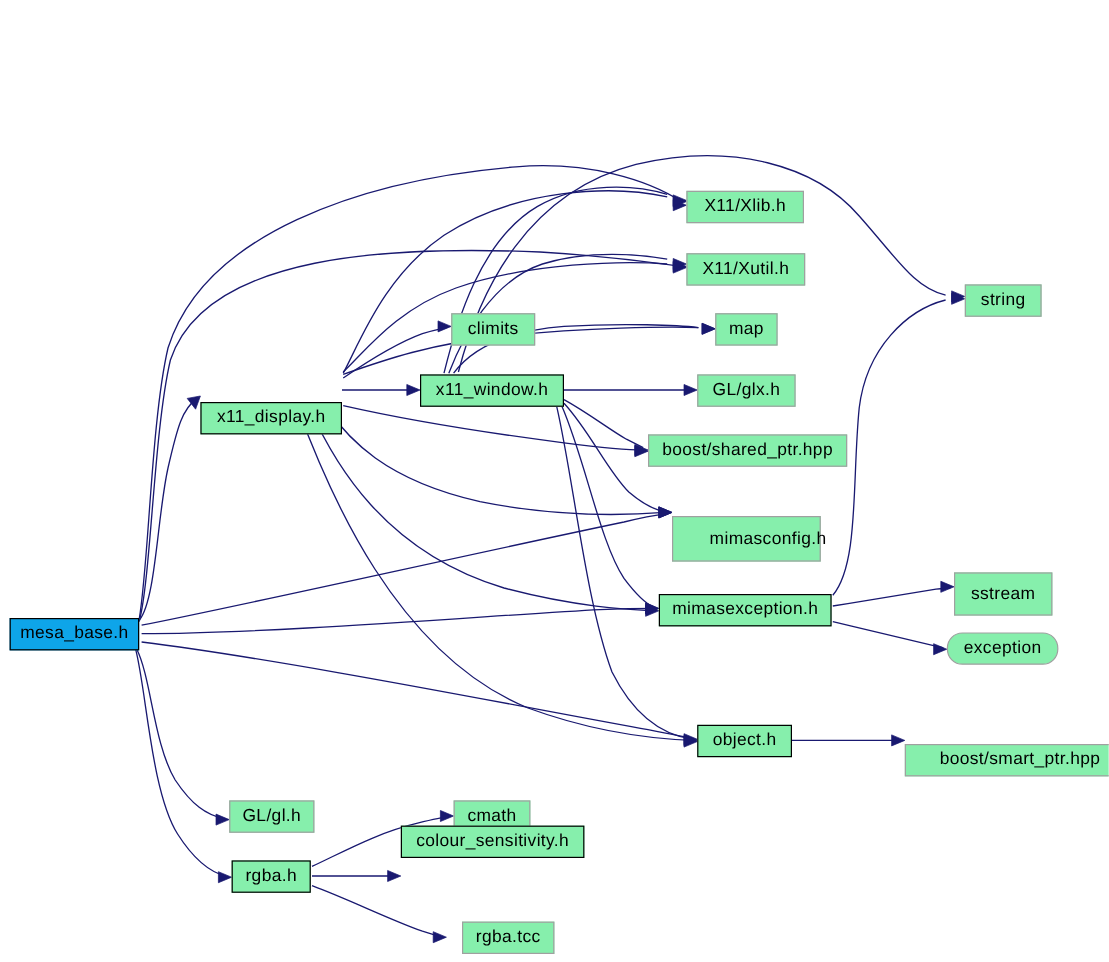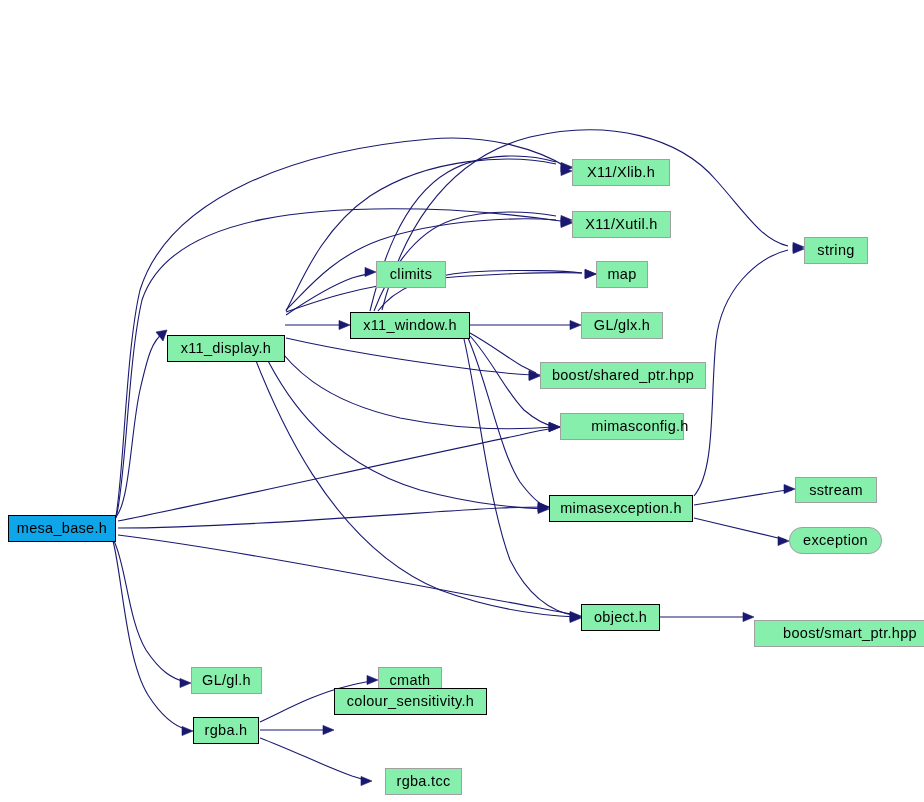--- a/index.html
+++ b/index.html
@@ -157,27 +157,27 @@
       </div>
       <div class="node-box system" style="left: 804px; top: 237px; width: 64px; height: 27px;">
         <span class="node-label">string</span>
       </div>
       <div class="node-box system" style="left: 581px; top: 312px; width: 82px; height: 27px;">
         <span class="node-label">GL/glx.h</span>
       </div>
       <div class="node-box system" style="left: 540px; top: 362px; width: 166px; height: 27px;">
         <span class="node-label">boost/shared_ptr.hpp</span>
       </div>
-      <div class="node-box system" style="left: 560px; top: 413px; width: 124px; height: 27px; padding-left: 36px;">
+      <div class="node-box system" style="left: 560px; top: 430px; width: 124px; height: 38px; padding-left: 36px;">
         <span class="node-label">mimasconfig.h</span>
       </div>
       <div class="node-box project" style="left: 549px; top: 495px; width: 144px; height: 27px;">
         <span class="node-label">mimasexception.h</span>
       </div>
-      <div class="node-box system" style="left: 795px; top: 477px; width: 82px; height: 26px;">
+      <div class="node-box system" style="left: 795px; top: 477px; width: 82px; height: 36px;">
         <span class="node-label">sstream</span>
       </div>
       <div class="node-box system" style="left: 789px; top: 527px; width: 93px; height: 27px; border-radius: 13px;">
         <span class="node-label">exception</span>
       </div>
       <div class="node-box project" style="left: 581px; top: 604px; width: 79px; height: 27px;">
         <span class="node-label">object.h</span>
       </div>
       <div class="node-box system" style="left: 754px; top: 620px; width: 192px; height: 27px;">
         <span class="node-label">boost/smart_ptr.hpp</span>

